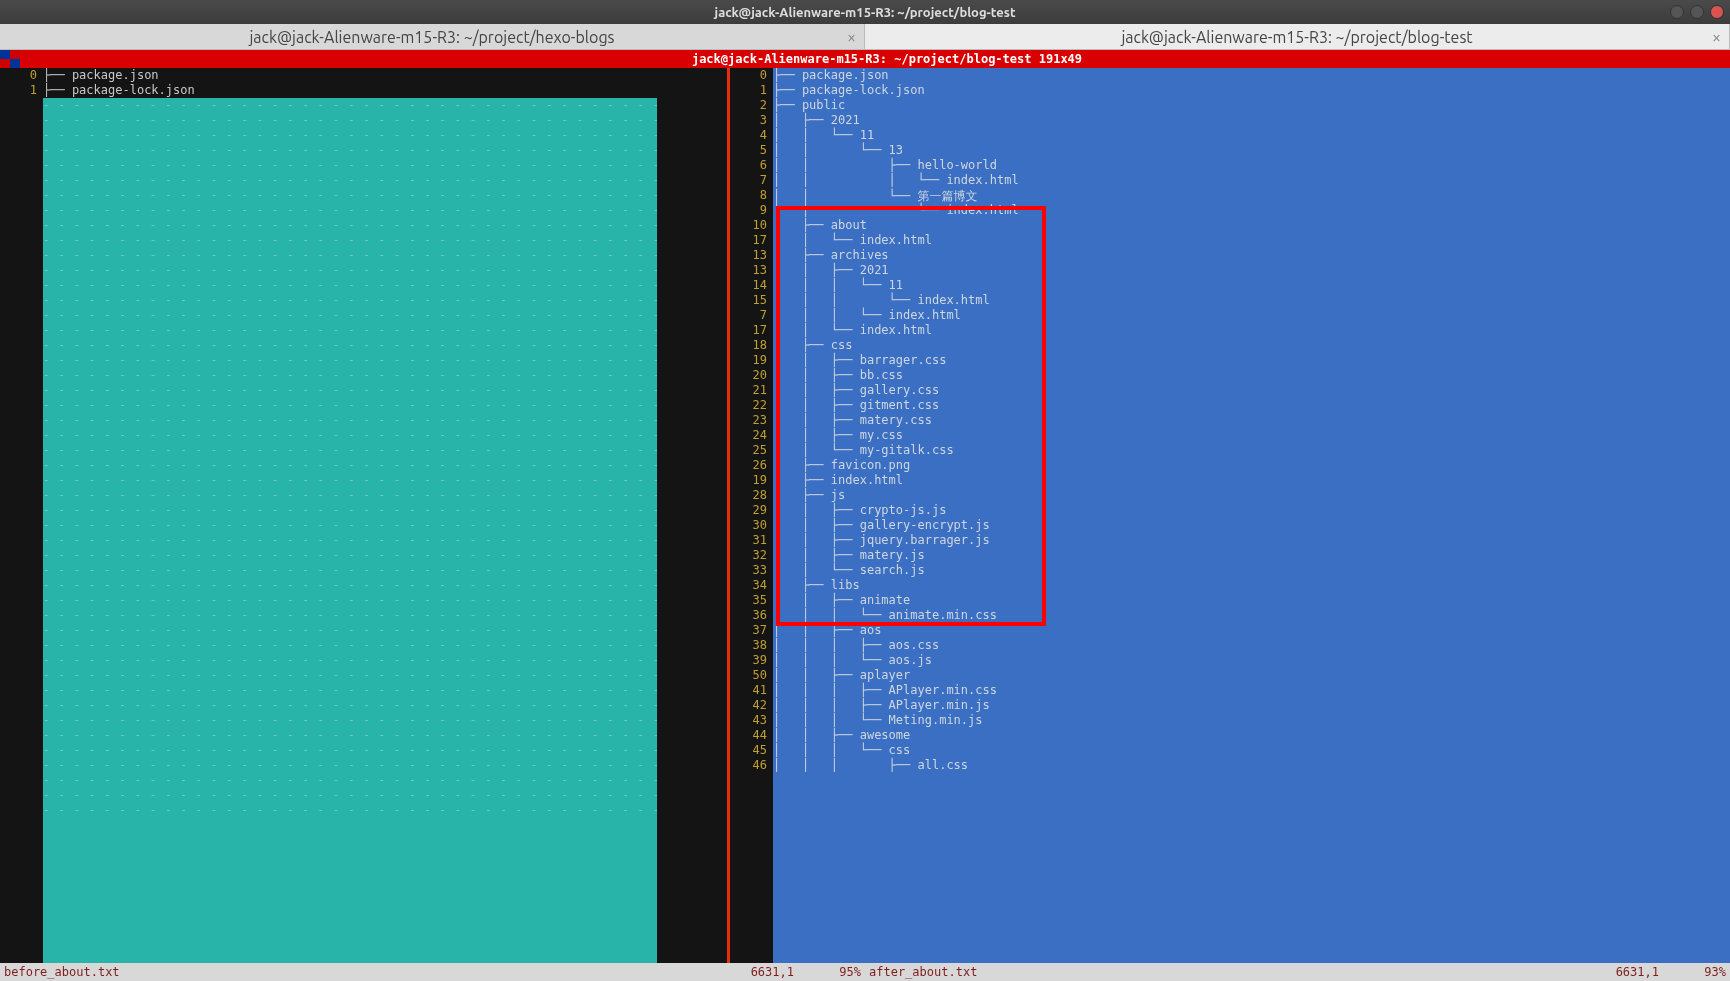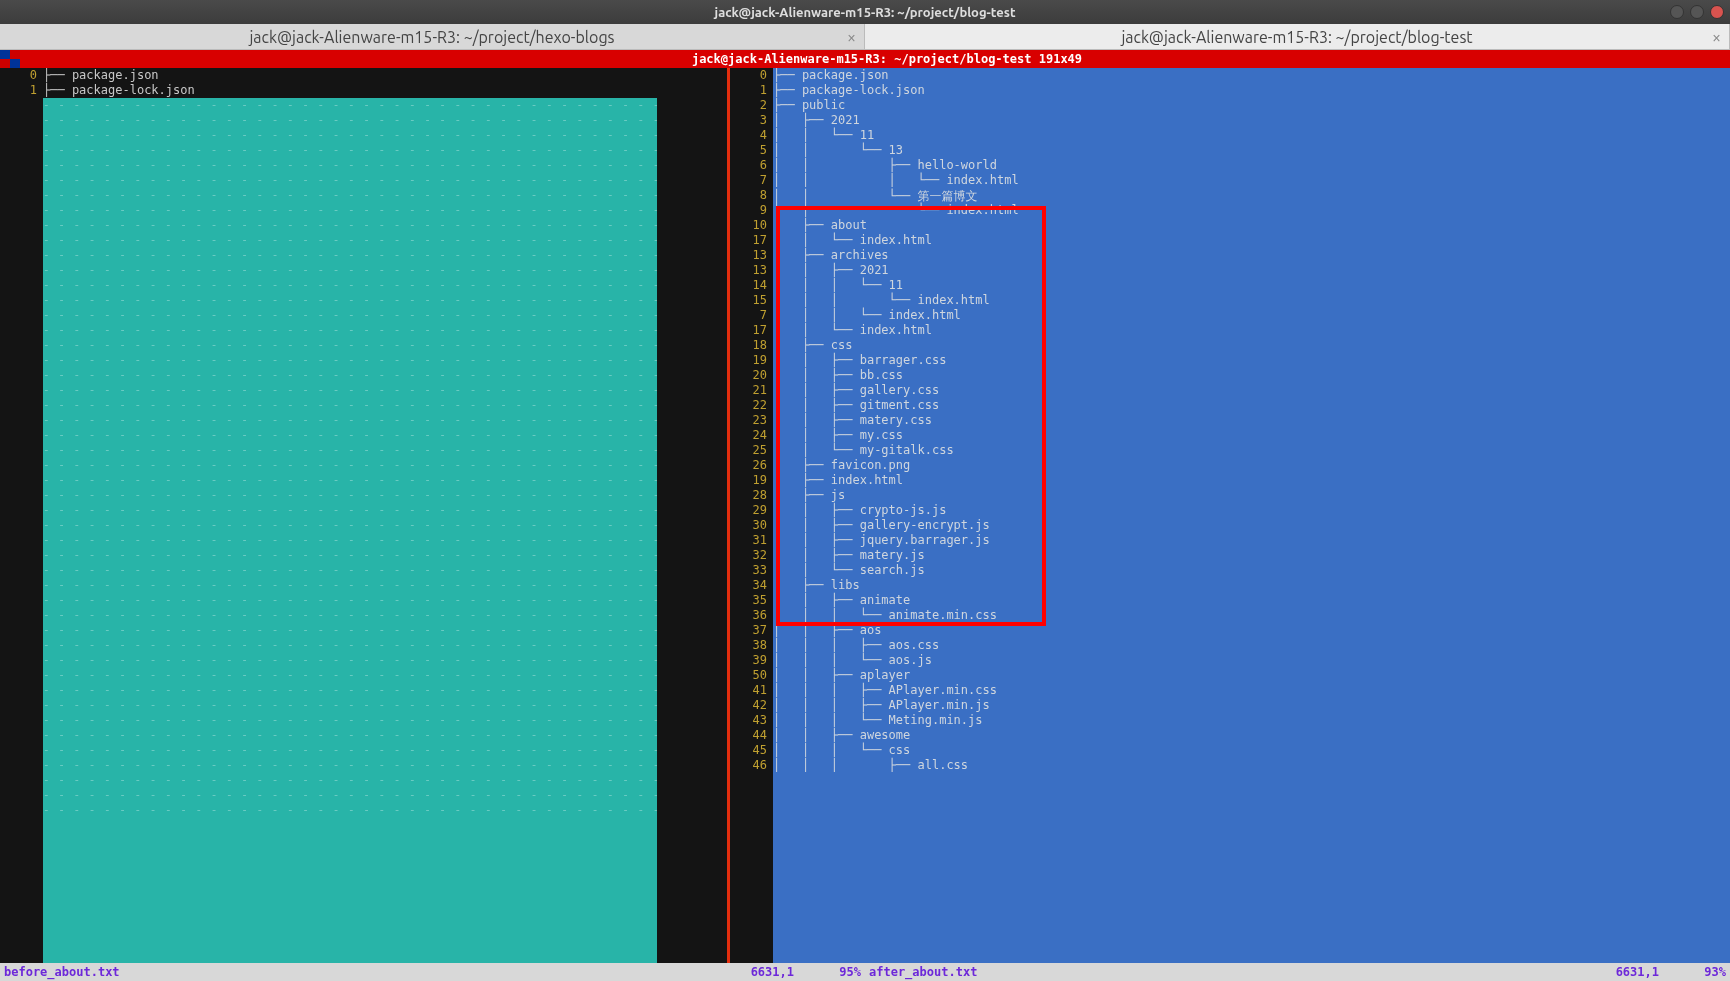--- a/index.html
+++ b/index.html
@@ -155,23 +155,23 @@
 .tree .row { height: 15px; }
 .highlight-box {
   position: absolute;
   border: 4px solid #ff0000;
   pointer-events: none;
 }
 .statusbar {
   height: 18px;
   background: #d8d8d8;
   display: flex;
-  color: #6d28d9;
-  font-size: 12px;
-  font-weight: bold;
+  color: #7f1d1d;
+  font-size: 12px;
+  font-weight: normal;
 }
 .status-half {
   flex: 1;
   display: flex;
   align-items: center;
   padding: 0 4px;
   position: relative;
 }
 .status-half .fname { flex: 0 0 auto; }
 .status-half .pos { position: absolute; right: 71px; }

